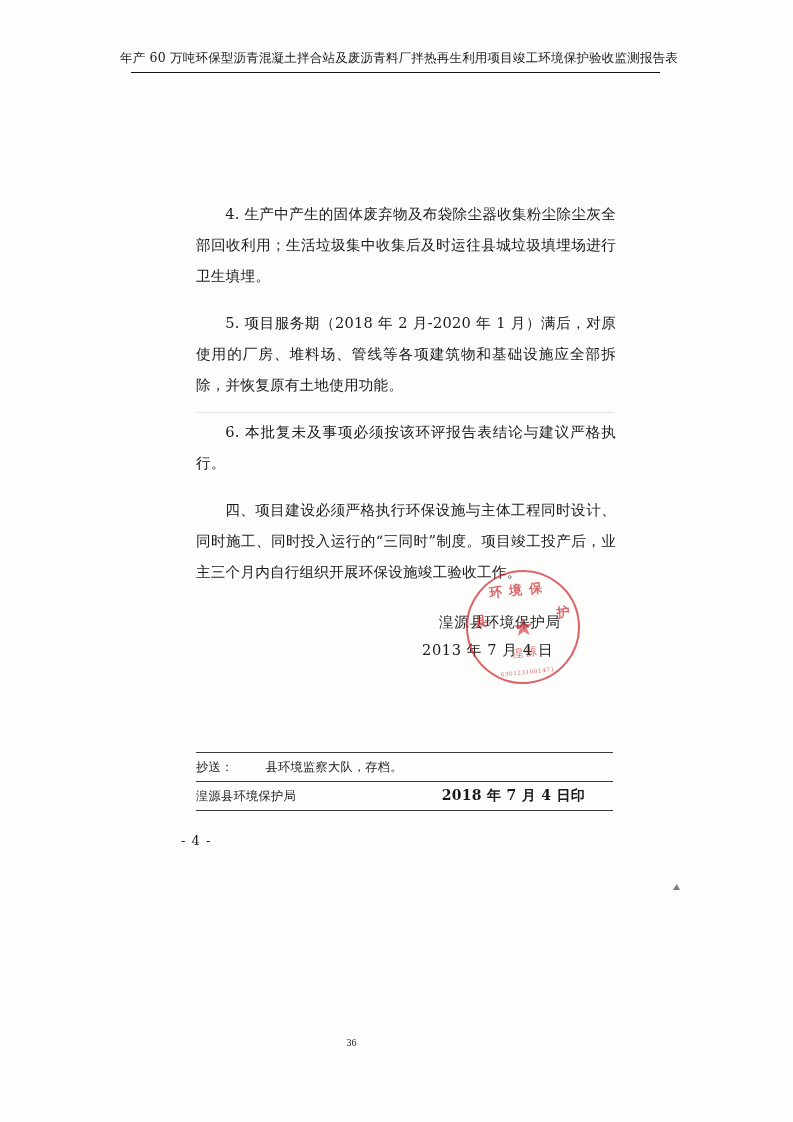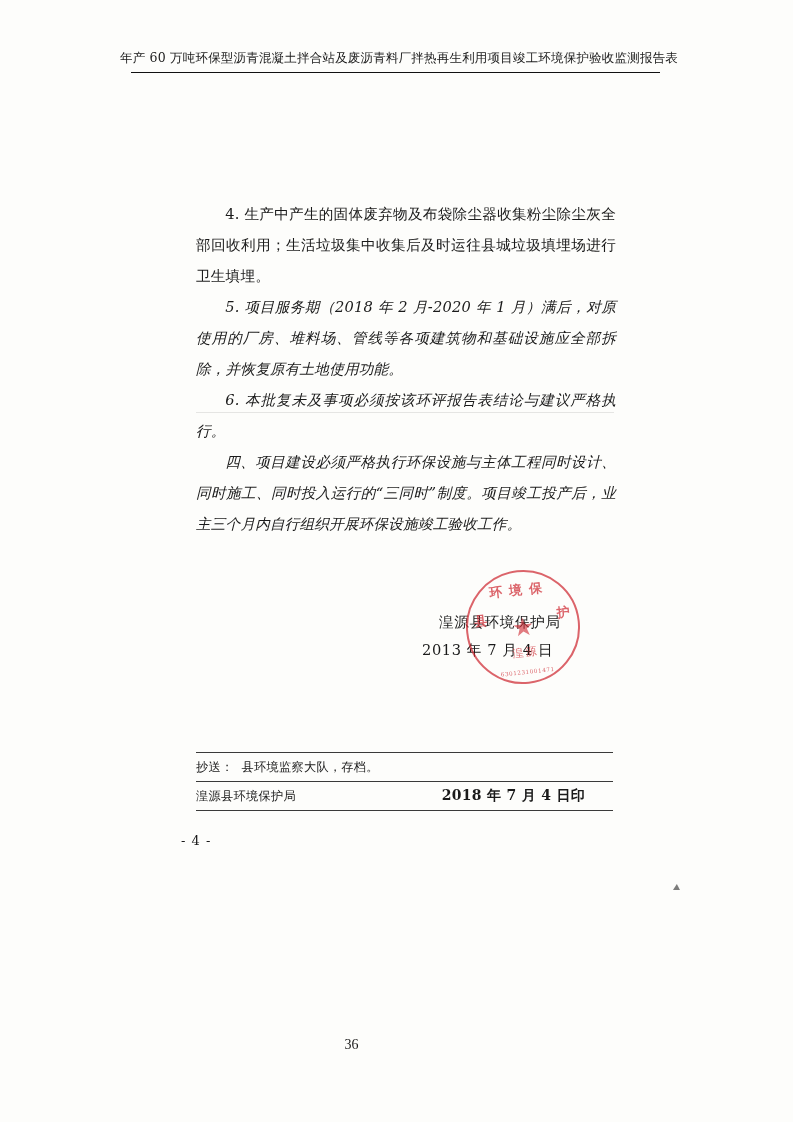--- a/index.html
+++ b/index.html
@@ -52,22 +52,21 @@
     line-height: 31px;
     text-align: justify;
     text-justify: inter-ideograph;
     margin: 0 0 0 0;
     letter-spacing: 0.2px;
   }
   .para.indent {
     text-indent: 2em;
   }
   .para + .para {
-    margin-top: 0;
-    font-style: italic;
+    margin-top: 16px;
   }
 
   
   .sign {
     position: absolute;
     left: 196px;
     top: 600px;
     width: 420px;
     height: 120px;
   }
@@ -165,20 +164,21 @@
     height: 0;
     border-top: 1px solid #3a3a3a;
   }
   .dist-row {
     position: relative;
     height: 28px;
     display: flex;
     align-items: center;
     font-size: 12.2px;
     letter-spacing: 0.3px;
+    gap: 24px;
   }
   .dist-row .label {
     margin-right: 8px;
   }
   .dist-row.second {
     justify-content: flex-start;
   }
   .dist-right {
     position: absolute;
     right: 28px;
@@ -193,21 +193,21 @@
     top: 833px;
     font-size: 13px;
     letter-spacing: 1px;
   }
   .pagemark-bottom {
     position: absolute;
     left: 0;
     width: 703px;
     top: 1037px;
     text-align: center;
-    font-size: 14px;
+    font-size: 10px;
     font-family: "Liberation Serif", serif;
   }
   .scan-speck {
     position: absolute;
     left: 673px;
     top: 884px;
     width: 7px;
     height: 6px;
     background: #5b5b5b;
     clip-path: polygon(0 100%, 100% 100%, 55% 0);

